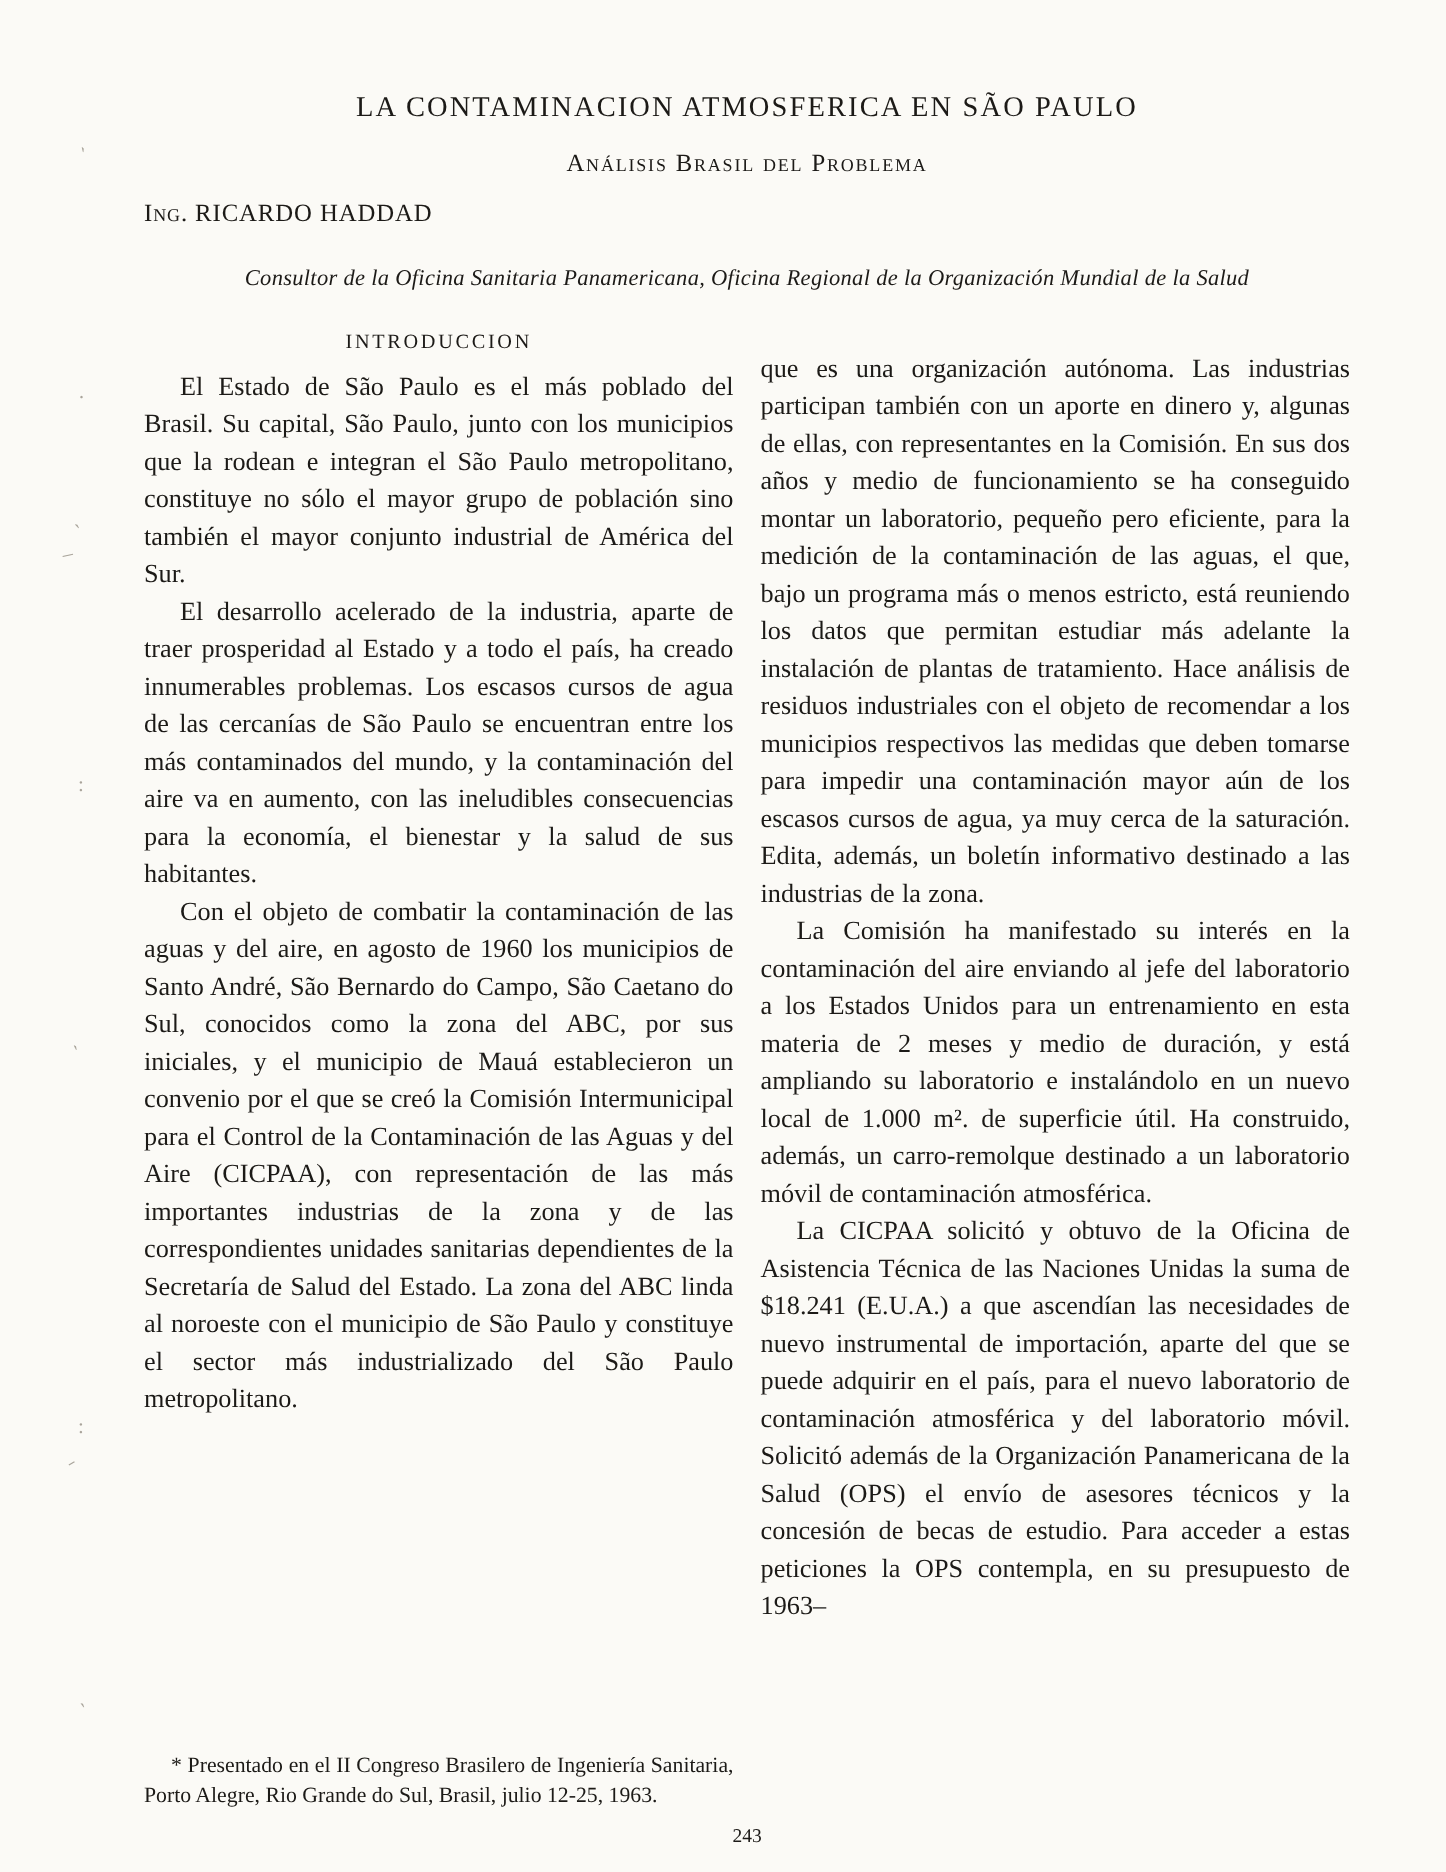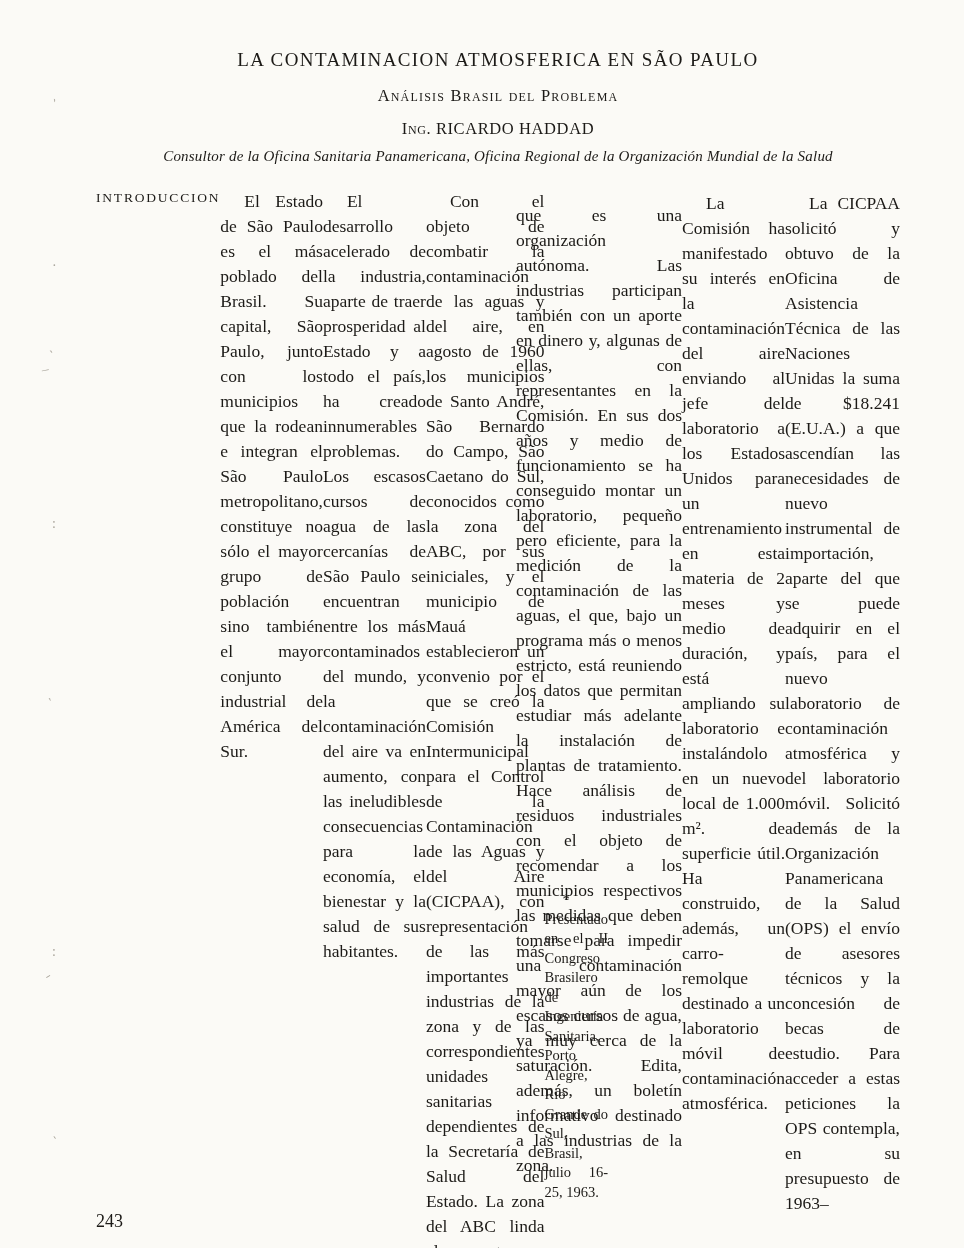--- a/index.html
+++ b/index.html
@@ -15,58 +15,59 @@
       width: 964px;
       height: 1248px;
       background: #fbfaf6;
       color: #1c1a17;
       padding: 46px 64px 16px 96px;
       display: flex;
       flex-direction: column;
       overflow: hidden;
     }
     .title {
-      margin: 0;
+      margin: 12px;
       text-align: center;
       font-size: 19px;
       font-weight: 400;
       letter-spacing: 1.4px;
       line-height: 1.5;
     }
     .subtitle {
       margin-top: 11px;
       text-align: center;
       font-variant: small-caps;
       font-size: 16.5px;
       letter-spacing: 1.2px;
     }
     .author {
       margin-top: 13px;
-      text-align: center;
+      text-align: left;
       font-variant: small-caps;
       font-size: 16.5px;
       letter-spacing: 0.6px;
     }
     .affiliation {
-      margin-top: 9px;
+      margin-top: 26px;
       text-align: center;
       font-style: italic;
       font-size: 15px;
       letter-spacing: 0.2px;
     }
     .columns {
       margin-top: 24px;
       display: flex;
       gap: 18px;
       flex: 1;
       min-height: 0;
     }
     .col {
       width: 50%;
       display: flex;
+      flex-direction: column;
     }
     .section-heading {
       margin: 1px 0 9px 0;
       text-align: center;
       font-size: 13.5px;
       font-weight: 400;
       letter-spacing: 1.8px;
     }
     .col-right { padding-top: 2px; }
     p.body-par {
@@ -81,21 +82,22 @@
     .footnote {
       margin-top: auto;
       padding-top: 12px;
       font-size: 14.5px;
       line-height: 19.5px;
       text-align: justify;
       text-indent: 18px;
     }
     .page-number {
       margin-top: 9px;
-      font-size: 18px;
+      text-align: center;
+      font-size: 13px;
       font-family: Liberation Serif, serif;
     }
     .artifact {
       position: absolute;
       color: #8e887d;
       font-size: 14px;
       opacity: 0.75;
       pointer-events: none;
     }
   </style>
@@ -123,21 +125,21 @@
     <div class="affiliation">Consultor de la Oficina Sanitaria Panamericana, Oficina Regional de la Organización Mundial de la Salud</div>
   </header>
 
   <main class="columns">
 
     <section class="col col-left">
       <h2 class="section-heading">INTRODUCCION</h2>
       <p class="body-par">El Estado de São Paulo es el más poblado del Brasil. Su capital, São Paulo, junto con los municipios que la rodean e integran el São Paulo metropolitano, constituye no sólo el mayor grupo de población sino también el mayor conjunto industrial de América del Sur.</p>
       <p class="body-par">El desarrollo acelerado de la industria, aparte de traer prosperidad al Estado y a todo el país, ha creado innumerables problemas. Los escasos cursos de agua de las cercanías de São Paulo se encuentran entre los más contaminados del mundo, y la contaminación del aire va en aumento, con las ineludibles consecuencias para la economía, el bienestar y la salud de sus habitantes.</p>
       <p class="body-par">Con el objeto de combatir la contaminación de las aguas y del aire, en agosto de 1960 los municipios de Santo André, São Bernardo do Campo, São Caetano do Sul, conocidos como la zona del ABC, por sus iniciales, y el municipio de Mauá establecieron un convenio por el que se creó la Comisión Intermunicipal para el Control de la Contaminación de las Aguas y del Aire (CICPAA), con representación de las más importantes industrias de la zona y de las correspondientes unidades sanitarias dependientes de la Secretaría de Salud del Estado. La zona del ABC linda al noroeste con el municipio de São Paulo y constituye el sector más industrializado del São Paulo metropolitano.</p>
-      <div class="footnote">* Presentado en el II Congreso Brasilero de Ingeniería Sanitaria, Porto Alegre, Rio Grande do Sul, Brasil, julio 16-25, 1963.</div>
+      <div class="footnote">* Presentado en el II Congreso Brasilero de Ingeniería Sanitaria, Porto Alegre, Rio Grande do Sul, Brasil, julio 12-25, 1963.</div>
     </section>
 
     <section class="col col-right">
       <p class="body-par no-indent">que es una organización autónoma. Las industrias participan también con un aporte en dinero y, algunas de ellas, con representantes en la Comisión. En sus dos años y medio de funcionamiento se ha conseguido montar un laboratorio, pequeño pero eficiente, para la medición de la contaminación de las aguas, el que, bajo un programa más o menos estricto, está reuniendo los datos que permitan estudiar más adelante la instalación de plantas de tratamiento. Hace análisis de residuos industriales con el objeto de recomendar a los municipios respectivos las medidas que deben tomarse para impedir una contaminación mayor aún de los escasos cursos de agua, ya muy cerca de la saturación. Edita, además, un boletín informativo destinado a las industrias de la zona.</p>
       <p class="body-par">La Comisión ha manifestado su interés en la contaminación del aire enviando al jefe del laboratorio a los Estados Unidos para un entrenamiento en esta materia de 2 meses y medio de duración, y está ampliando su laboratorio e instalándolo en un nuevo local de 1.000 m². de superficie útil. Ha construido, además, un carro-remolque destinado a un laboratorio móvil de contaminación atmosférica.</p>
       <p class="body-par">La CICPAA solicitó y obtuvo de la Oficina de Asistencia Técnica de las Naciones Unidas la suma de $18.241 (E.U.A.) a que ascendían las necesidades de nuevo instrumental de importación, aparte del que se puede adquirir en el país, para el nuevo laboratorio de contaminación atmosférica y del laboratorio móvil. Solicitó además de la Organización Panamericana de la Salud (OPS) el envío de asesores técnicos y la concesión de becas de estudio. Para acceder a estas peticiones la OPS contempla, en su presupuesto de 1963–</p>
     </section>
 
   </main>
 

